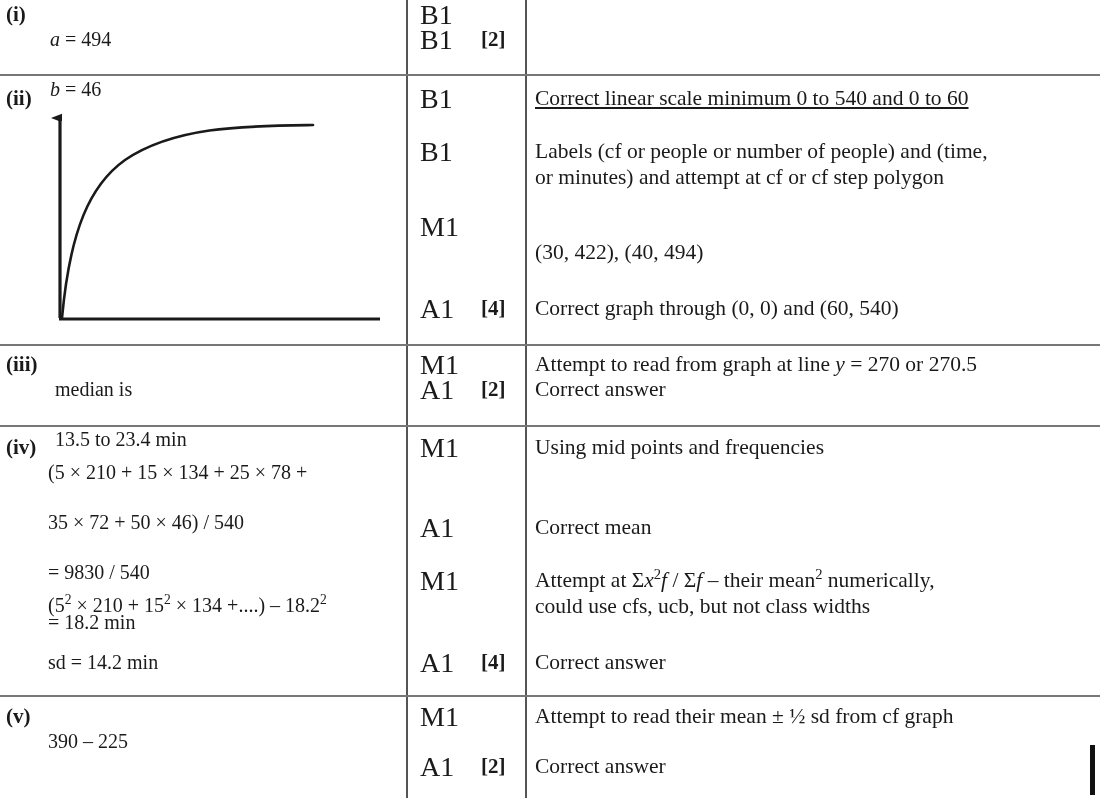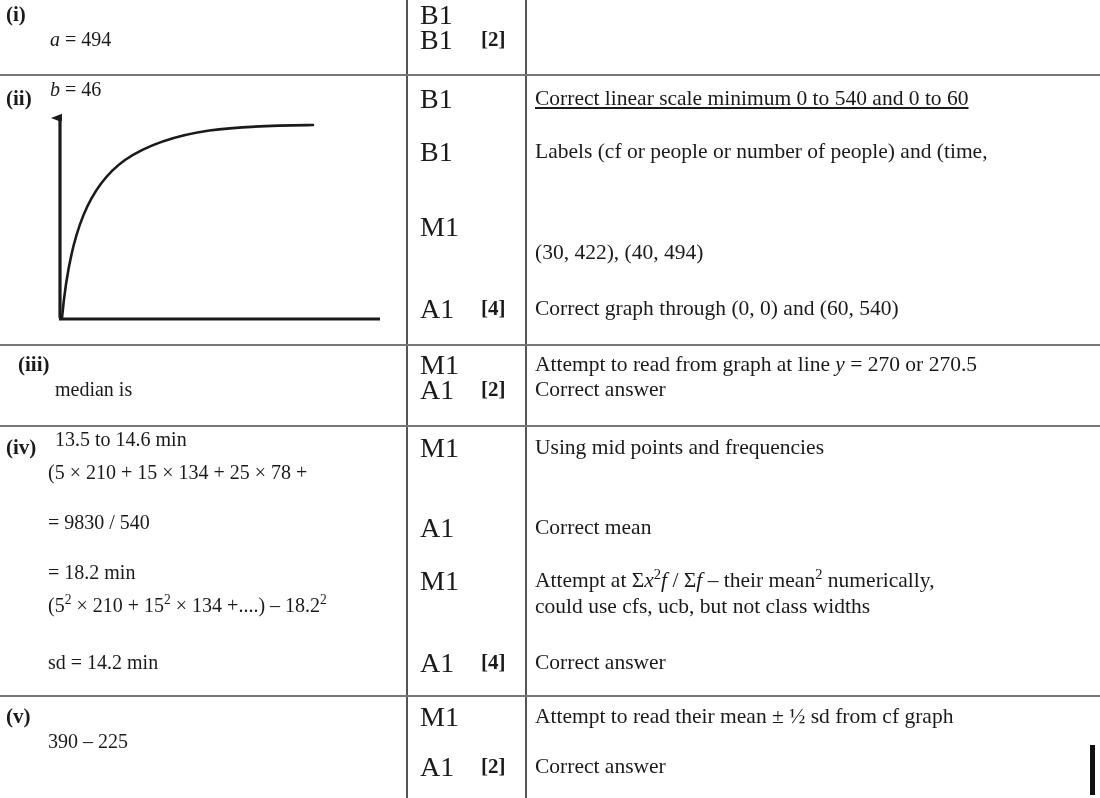--- a/index.html
+++ b/index.html
@@ -137,20 +137,21 @@
       <div class="mark-code" style="top:12px;">B1</div>
       <div class="mark-code" style="top:65px;">B1</div>
       <div class="mark-code" style="top:140px;">M1</div>
       <div class="mark-code" style="top:222px;">A1</div>
       <div class="mark-total" style="top:222px;">[4]</div>
     </div>
     <div class="cell col-note" style="top:0px;">
       <div class="note-text" style="top:12px;text-decoration:underline;">Correct linear scale minimum 0 to 540 and 0 to 60</div>
       <div class="note-text" style="top:65px;">
         <span>Labels (cf or people or number of people) and (time,</span><br>
+        <span>or minutes) and attempt at cf or cf step polygon</span>
       </div>
       <div class="note-text" style="top:140px;">
         <br>
         <span>(30, 422), (40, 494)</span>
       </div>
       <div class="note-text" style="top:222px;">Correct graph through (0, 0) and (60, 540)</div>
     </div>
   </div>
 
   <svg class="sketch" width="406" height="340" viewBox="0 0 406 340" style="top:0px; left:0px;">
@@ -165,42 +166,43 @@
 
     <line x1="60" y1="318" x2="60" y2="118" stroke="#1a1a1a" stroke-width="3.2" marker-end="url(#arrowUp)"></line>
 
     <line x1="59" y1="319" x2="380" y2="319" stroke="#1a1a1a" stroke-width="3.2" marker-end="url(#arrowRight)"></line>
 
     <path d="M 62,318 C 70,230 90,185 125,160 C 175,126 245,126 313,125" fill="none" stroke="#1a1a1a" stroke-width="2.6" stroke-linecap="round"></path>
   </svg>
 
   <div class="row" style="top:344px; height:81px;">
     <div class="cell col-work" style="top:0px;">
-      <div class="label" style="top:8px;margin-left:12px;">(iii)</div>
+      <div class="label" style="top:8px;">(iii)</div>
       <div class="work-text" style="position:absolute; left:55px; top:8px;">
         <div>median is</div>
-        <div>13.5 to 14.6 min</div>
+        <div>13.5 to 23.4 min</div>
       </div>
     </div>
     <div class="cell col-mark" style="top:0px;">
       <div class="mark-code" style="top:8px;">M1</div>
       <div class="mark-code" style="top:33px;">A1</div>
       <div class="mark-total" style="top:33px;">[2]</div>
     </div>
     <div class="cell col-note" style="top:0px;">
       <div class="note-text" style="top:8px;"><span>Attempt to read from graph at line </span><i class="var">y</i><span> = 270 or 270.5</span></div>
       <div class="note-text" style="top:33px;">Correct answer</div>
     </div>
   </div>
 
   <div class="row" style="top:425px; height:270px;padding-left:39px;">
     <div class="cell col-work" style="top:0px;">
       <div class="label" style="top:10px;">(iv)</div>
       <div class="work-text" style="position:absolute; left:48px; top:10px;">
         <div>(5 × 210 + 15 × 134 + 25 × 78 +</div>
+        <div>35 × 72 + 50 × 46) / 540</div>
         <div>= 9830 / 540</div>
         <div>= 18.2 min</div>
       </div>
       <div class="work-text" style="position:absolute; left:48px; top:143px;">
         (5<sup>2</sup> × 210 + 15<sup>2</sup> × 134 +....) – 18.2<sup>2</sup>
       </div>
       <div class="work-text" style="position:absolute; left:48px; top:225px;">sd = 14.2 min</div>
     </div>
     <div class="cell col-mark" style="top:0px;">
       <div class="mark-code" style="top:10px;">M1</div>

